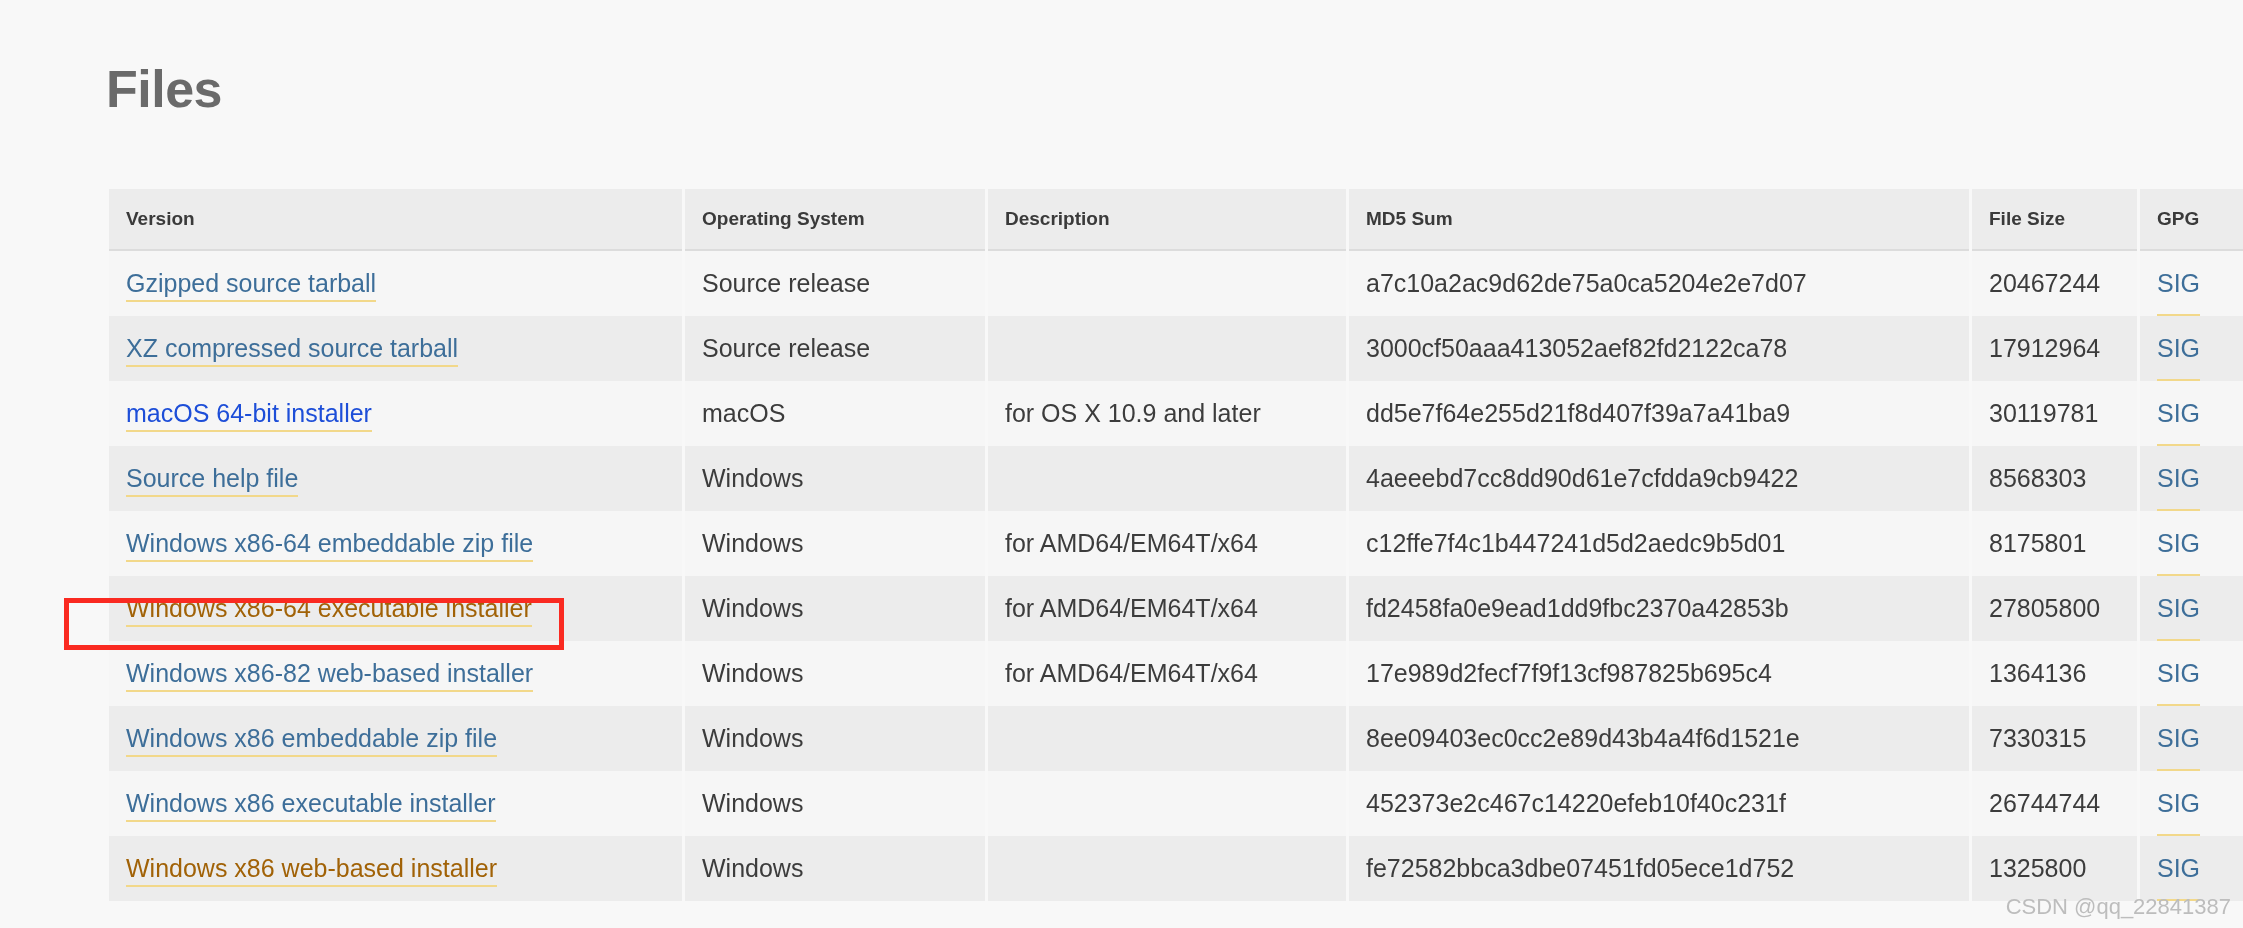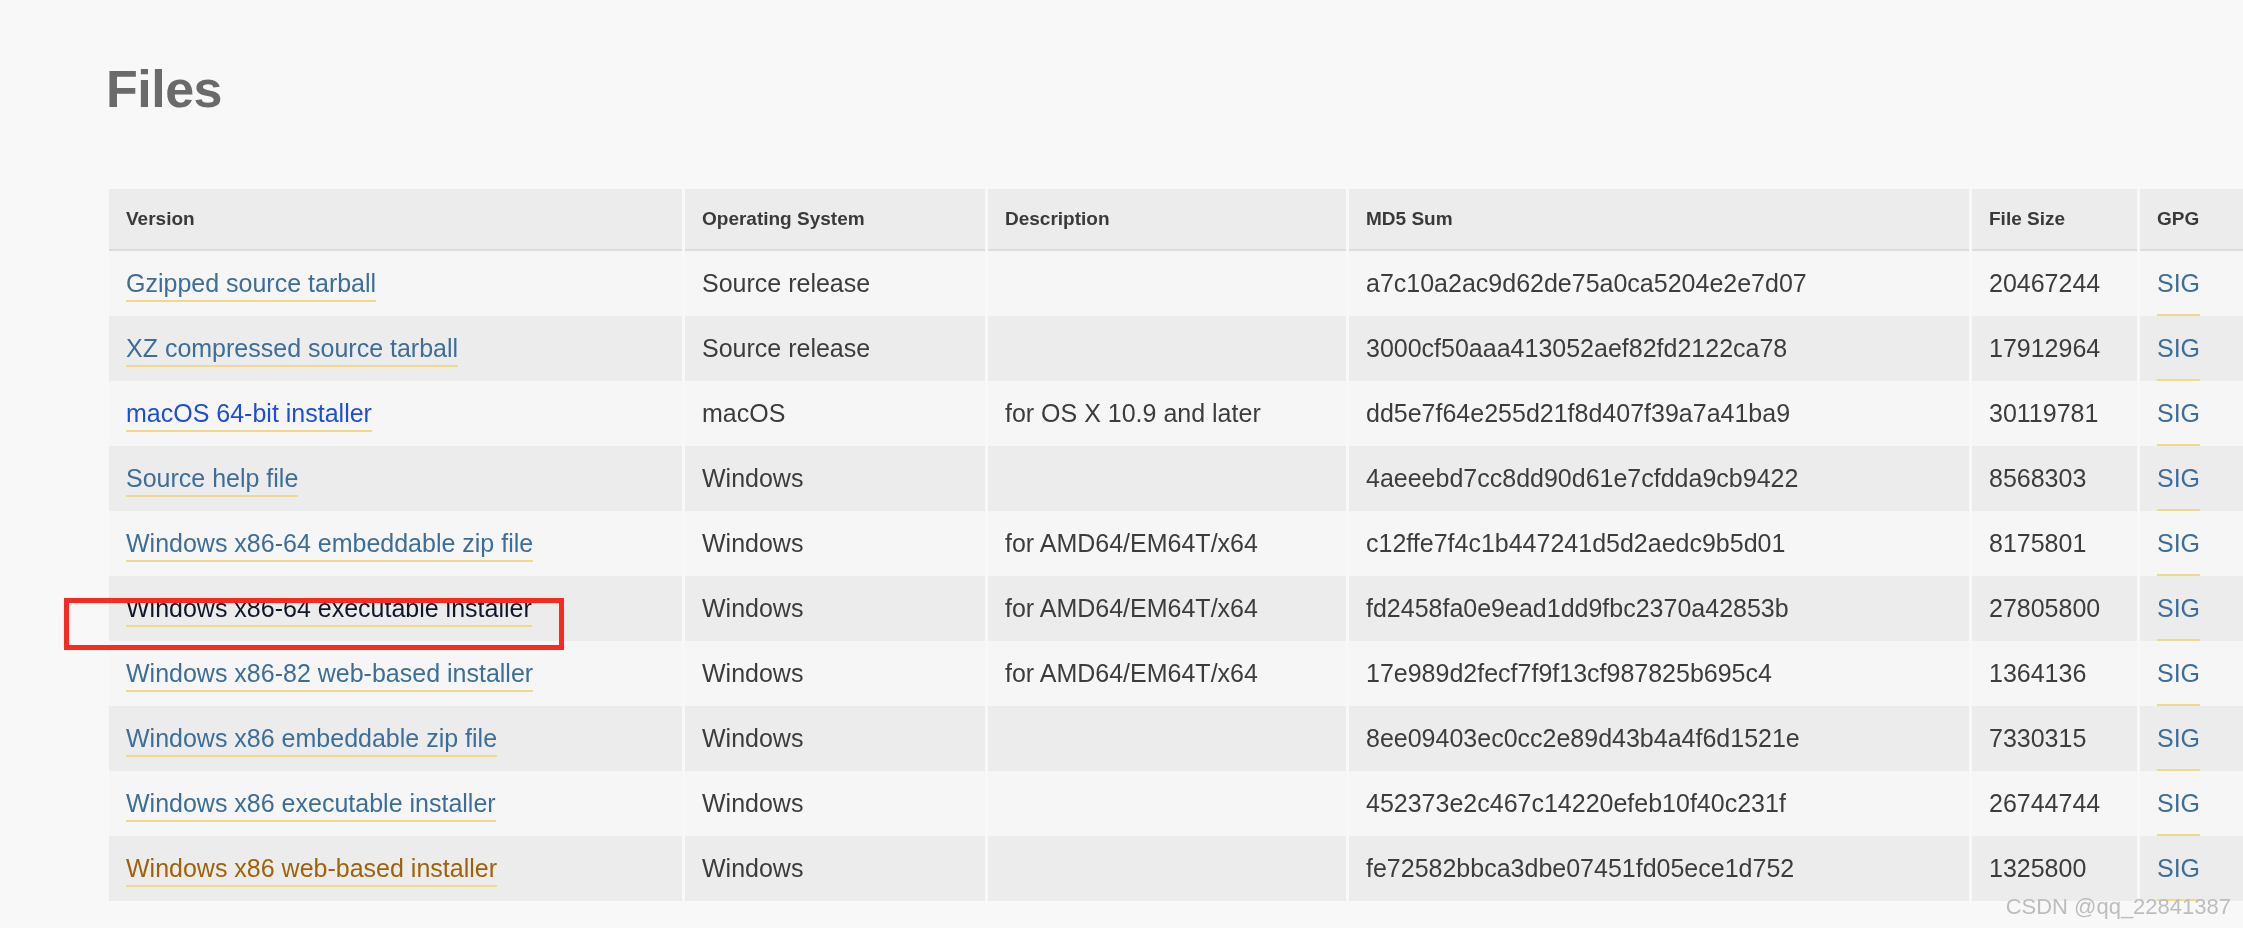--- a/index.html
+++ b/index.html
@@ -181,21 +181,21 @@
           </tr>
           <tr class="odd">
             <td><a class="dl-link" href="#" style="color: rgb(61, 110, 153); border-bottom-color: rgb(242, 216, 138);">Windows x86-64 embeddable zip file</a></td>
             <td>Windows</td>
             <td>for AMD64/EM64T/x64</td>
             <td>c12ffe7f4c1b447241d5d2aedc9b5d01</td>
             <td>8175801</td>
             <td><a class="sig-link" href="#" style="color: rgb(61, 110, 153); border-bottom-color: rgb(242, 216, 138);">SIG</a></td>
           </tr>
           <tr class="even">
-            <td><a class="dl-link" href="#" style="color: #0f172a; border-bottom-color: rgb(242, 216, 138);">Windows x86-64 executable installer</a></td>
+            <td><a class="dl-link" href="#" style="color: #a16207; border-bottom-color: rgb(242, 216, 138);">Windows x86-64 executable installer</a></td>
             <td>Windows</td>
             <td>for AMD64/EM64T/x64</td>
             <td>fd2458fa0e9ead1dd9fbc2370a42853b</td>
             <td>27805800</td>
             <td><a class="sig-link" href="#" style="color: rgb(61, 110, 153); border-bottom-color: rgb(242, 216, 138);">SIG</a></td>
           </tr>
           <tr class="odd">
             <td><a class="dl-link" href="#" style="color: rgb(61, 110, 153); border-bottom-color: rgb(242, 216, 138);">Windows x86-82 web-based installer</a></td>
             <td>Windows</td>
             <td>for AMD64/EM64T/x64</td>

